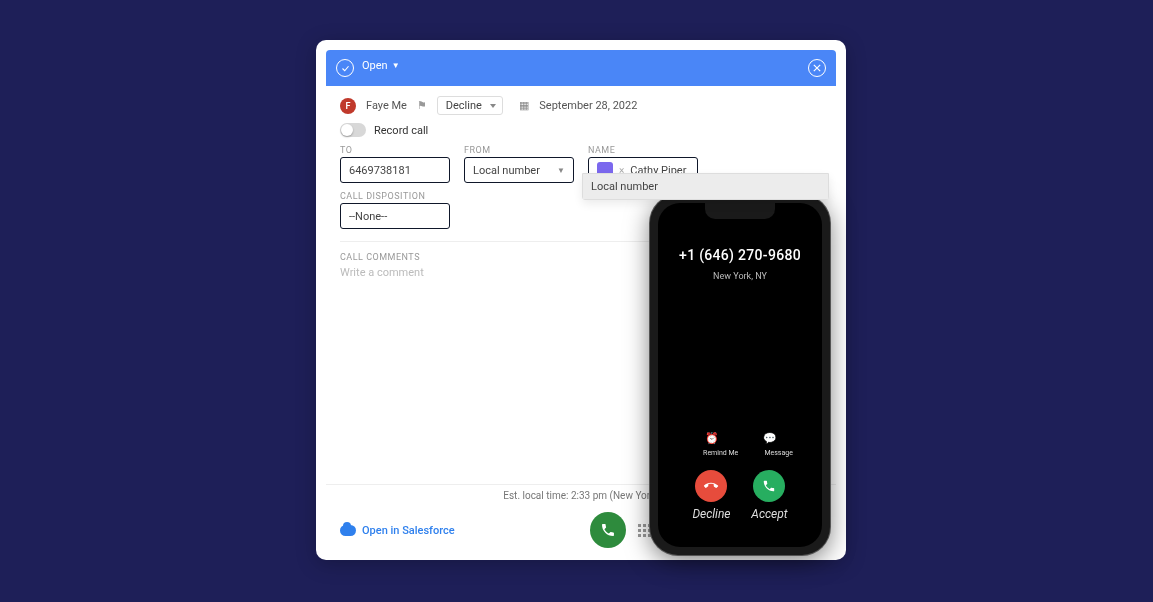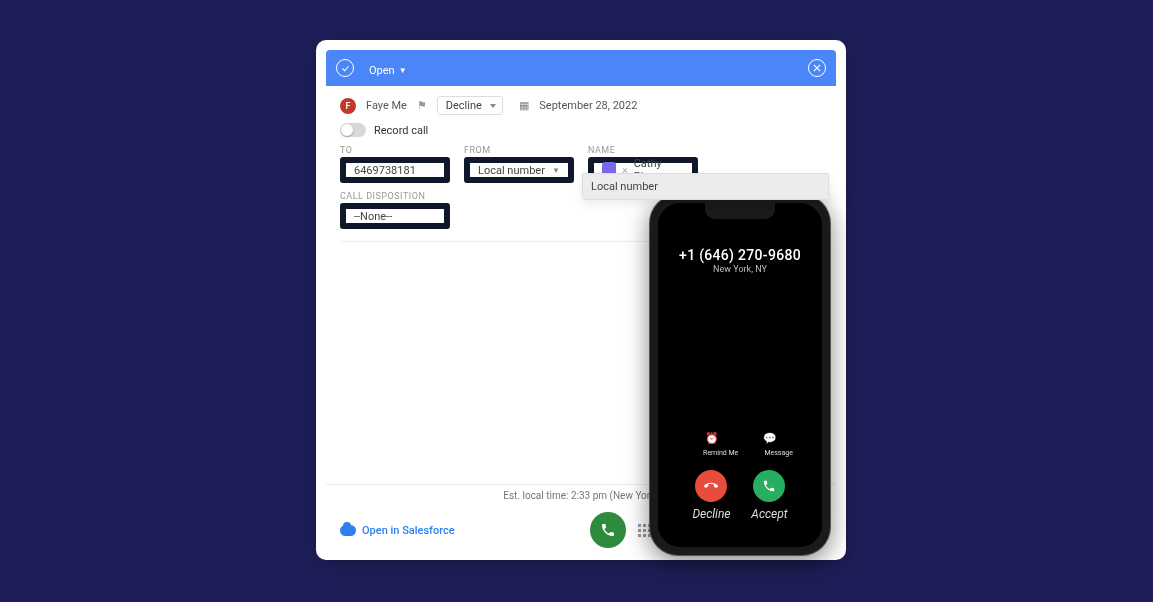--- a/index.html
+++ b/index.html
@@ -28,40 +28,40 @@
     height: 36px;
     background: #4a86f7;
     border-radius: 4px 4px 0 0;
     display:flex;
     align-items:center;
     padding: 0 10px;
     color:#fff;
     font-size:11px;
     justify-content: space-between;
   }
-  .bh-left { display:flex; align-items:flex-end; gap:15px; }
+  .bh-left { display:flex; align-items:flex-start; gap:8px; }
   .circ-icon { width:18px; height:18px; border:1.5px solid #fff; border-radius:50%; display:flex; align-items:center; justify-content:center; }
   .bh-label { display:flex; align-items:center; gap:4px; }
   .bh-caret { font-size:8px; }
   
   .meta-row { display:flex; align-items:center; gap:10px; padding:10px 14px 6px; font-size:11px; color:#555; }
   .avatar { width:16px; height:16px; border-radius:50%; background:#c0392b; color:#fff; display:flex; align-items:center; justify-content:center; font-size:9px; font-weight:600; }
   .flag-ico { color:#999; font-size:11px; }
   .select-pill { border:1px solid #ddd; border-radius:3px; padding:2px 20px 2px 8px; font-size:11px; position:relative; color:#444; }
   .select-pill::after { content:""; position:absolute; right:6px; top:7px; width:0;height:0; border-left:3px solid transparent; border-right:3px solid transparent; border-top:4px solid #888;}
   .cal-ico { color:#888; font-size:11px; margin-left:6px; }
   .title { font-size:22px; font-weight:700; color:#222; padding:6px 14px 8px; }
   
   .toggle-row { display:flex; align-items:center; gap:8px; padding:2px 14px 8px; font-size:11px; color:#333; }
   .toggle { width:26px; height:14px; background:#d8d8d8; border-radius:8px; position:relative; }
   .toggle::after { content:""; position:absolute; left:1px; top:1px; width:12px; height:12px; background:#fff; border-radius:50%; box-shadow:0 1px 2px rgba(0,0,0,0.3); }
   
   .form-area { padding:0 14px; display:grid; grid-template-columns: 1fr 1fr 1fr 1fr; gap:8px 14px; position:relative; }
   .fld-label { font-size:9px; letter-spacing:0.5px; color:#999; text-transform:uppercase; margin-bottom:2px; }
-  .input { border:6px solid #0f172a; border-radius:3px; height:26px; font-size:11px; color:#444; padding:0 8px; display:flex; align-items:center; background:#fff; }
+  .input { border:1px solid #0f172a; border-radius:3px; height:26px; font-size:11px; color:#444; padding:0 8px; display:flex; align-items:center; background:#fff; }
   .select { justify-content:space-between; }
   .select .carrot { font-size:8px; color:#888; }
   .name-input { gap:6px; }
   .contact-chip { width:16px; height:16px; border-radius:3px; background:#7b68ee; }
   .name-x { color:#aaa; font-size:10px; }
   
   .dropdown { position:absolute; left:calc(50% + 1px); top:28px; width:calc(50% - 8px); background:#fff; border:1px solid #ddd; border-radius:0 0 3px 3px; box-shadow:0 4px 10px rgba(0,0,0,0.08); z-index:5; }
   .dd-item { font-size:11px; padding:6px 8px; color:#444; }
   .dd-item.hl { background:#ececec; }
   
@@ -89,21 +89,21 @@
     width:180px;
     height:360px;
     background:#1a1a1a;
     border-radius:28px;
     padding:8px;
     box-shadow: 0 0 0 1px #555, 0 6px 24px rgba(0,0,0,0.5);
   }
   .screen { width:100%; height:100%; background:#000; border-radius:22px; position:relative; overflow:hidden; color:#fff; display:flex; flex-direction:column; align-items:center; }
   .notch { position:absolute; top:0; left:50%; transform:translateX(-50%); width:70px; height:16px; background:#1a1a1a; border-radius:0 0 10px 10px; }
   .incoming-num { margin-top:44px; font-size:14px; font-weight:500; letter-spacing:0.3px; }
-  .incoming-loc { font-size:9px; color:#bbb; margin-top:1px; }
+  .incoming-loc { font-size:9px; color:#bbb; margin-top:8px; }
   .ph-row-small { position:absolute; bottom:90px; width:100%; display:flex; justify-content:space-around; padding:0 24px; }
   .ph-small { display:flex; flex-direction:column; align-items:center; gap:4px; }
   .ph-small-ico { width:14px; height:14px; display:flex; align-items:center; justify-content:center; font-size:11px; }
   .ph-small-lbl { font-size:7px; color:#ddd;margin-left:16px; }
   .ph-row-big { position:absolute; bottom:26px; width:100%; display:flex; justify-content:space-around; padding:0 24px; }
   .ph-big { display:flex; flex-direction:column; align-items:center; gap:5px; }
   .ph-btn { width:32px; height:32px; border-radius:50%; display:flex; align-items:center; justify-content:center; }
   .ph-btn svg { width:14px; height:14px; fill:#fff; }
   .decline { background:#e74c3c; }
   .accept { background:#27ae60; }
@@ -182,20 +182,25 @@
       </div>
 
       <div class="dropdown">
         <div class="dd-item hl">Local number</div>
       </div>
     </div>
 
     <div class="divider"></div>
 
     <div class="comments">
+      <div class="comm-head">
+        <span>CALL COMMENTS</span>
+        <span>0 / 1000</span>
+      </div>
+      <div class="comm-body">Write a comment</div>
     </div>
 
     <div class="localtime">Est. local time: 2:33 pm (New York)</div>
 
     <div class="footer">
       <div class="sf-link">
         <div class="sf-cloud"></div>
         <span>Open in Salesforce</span>
       </div>
       <div class="footer-center">

